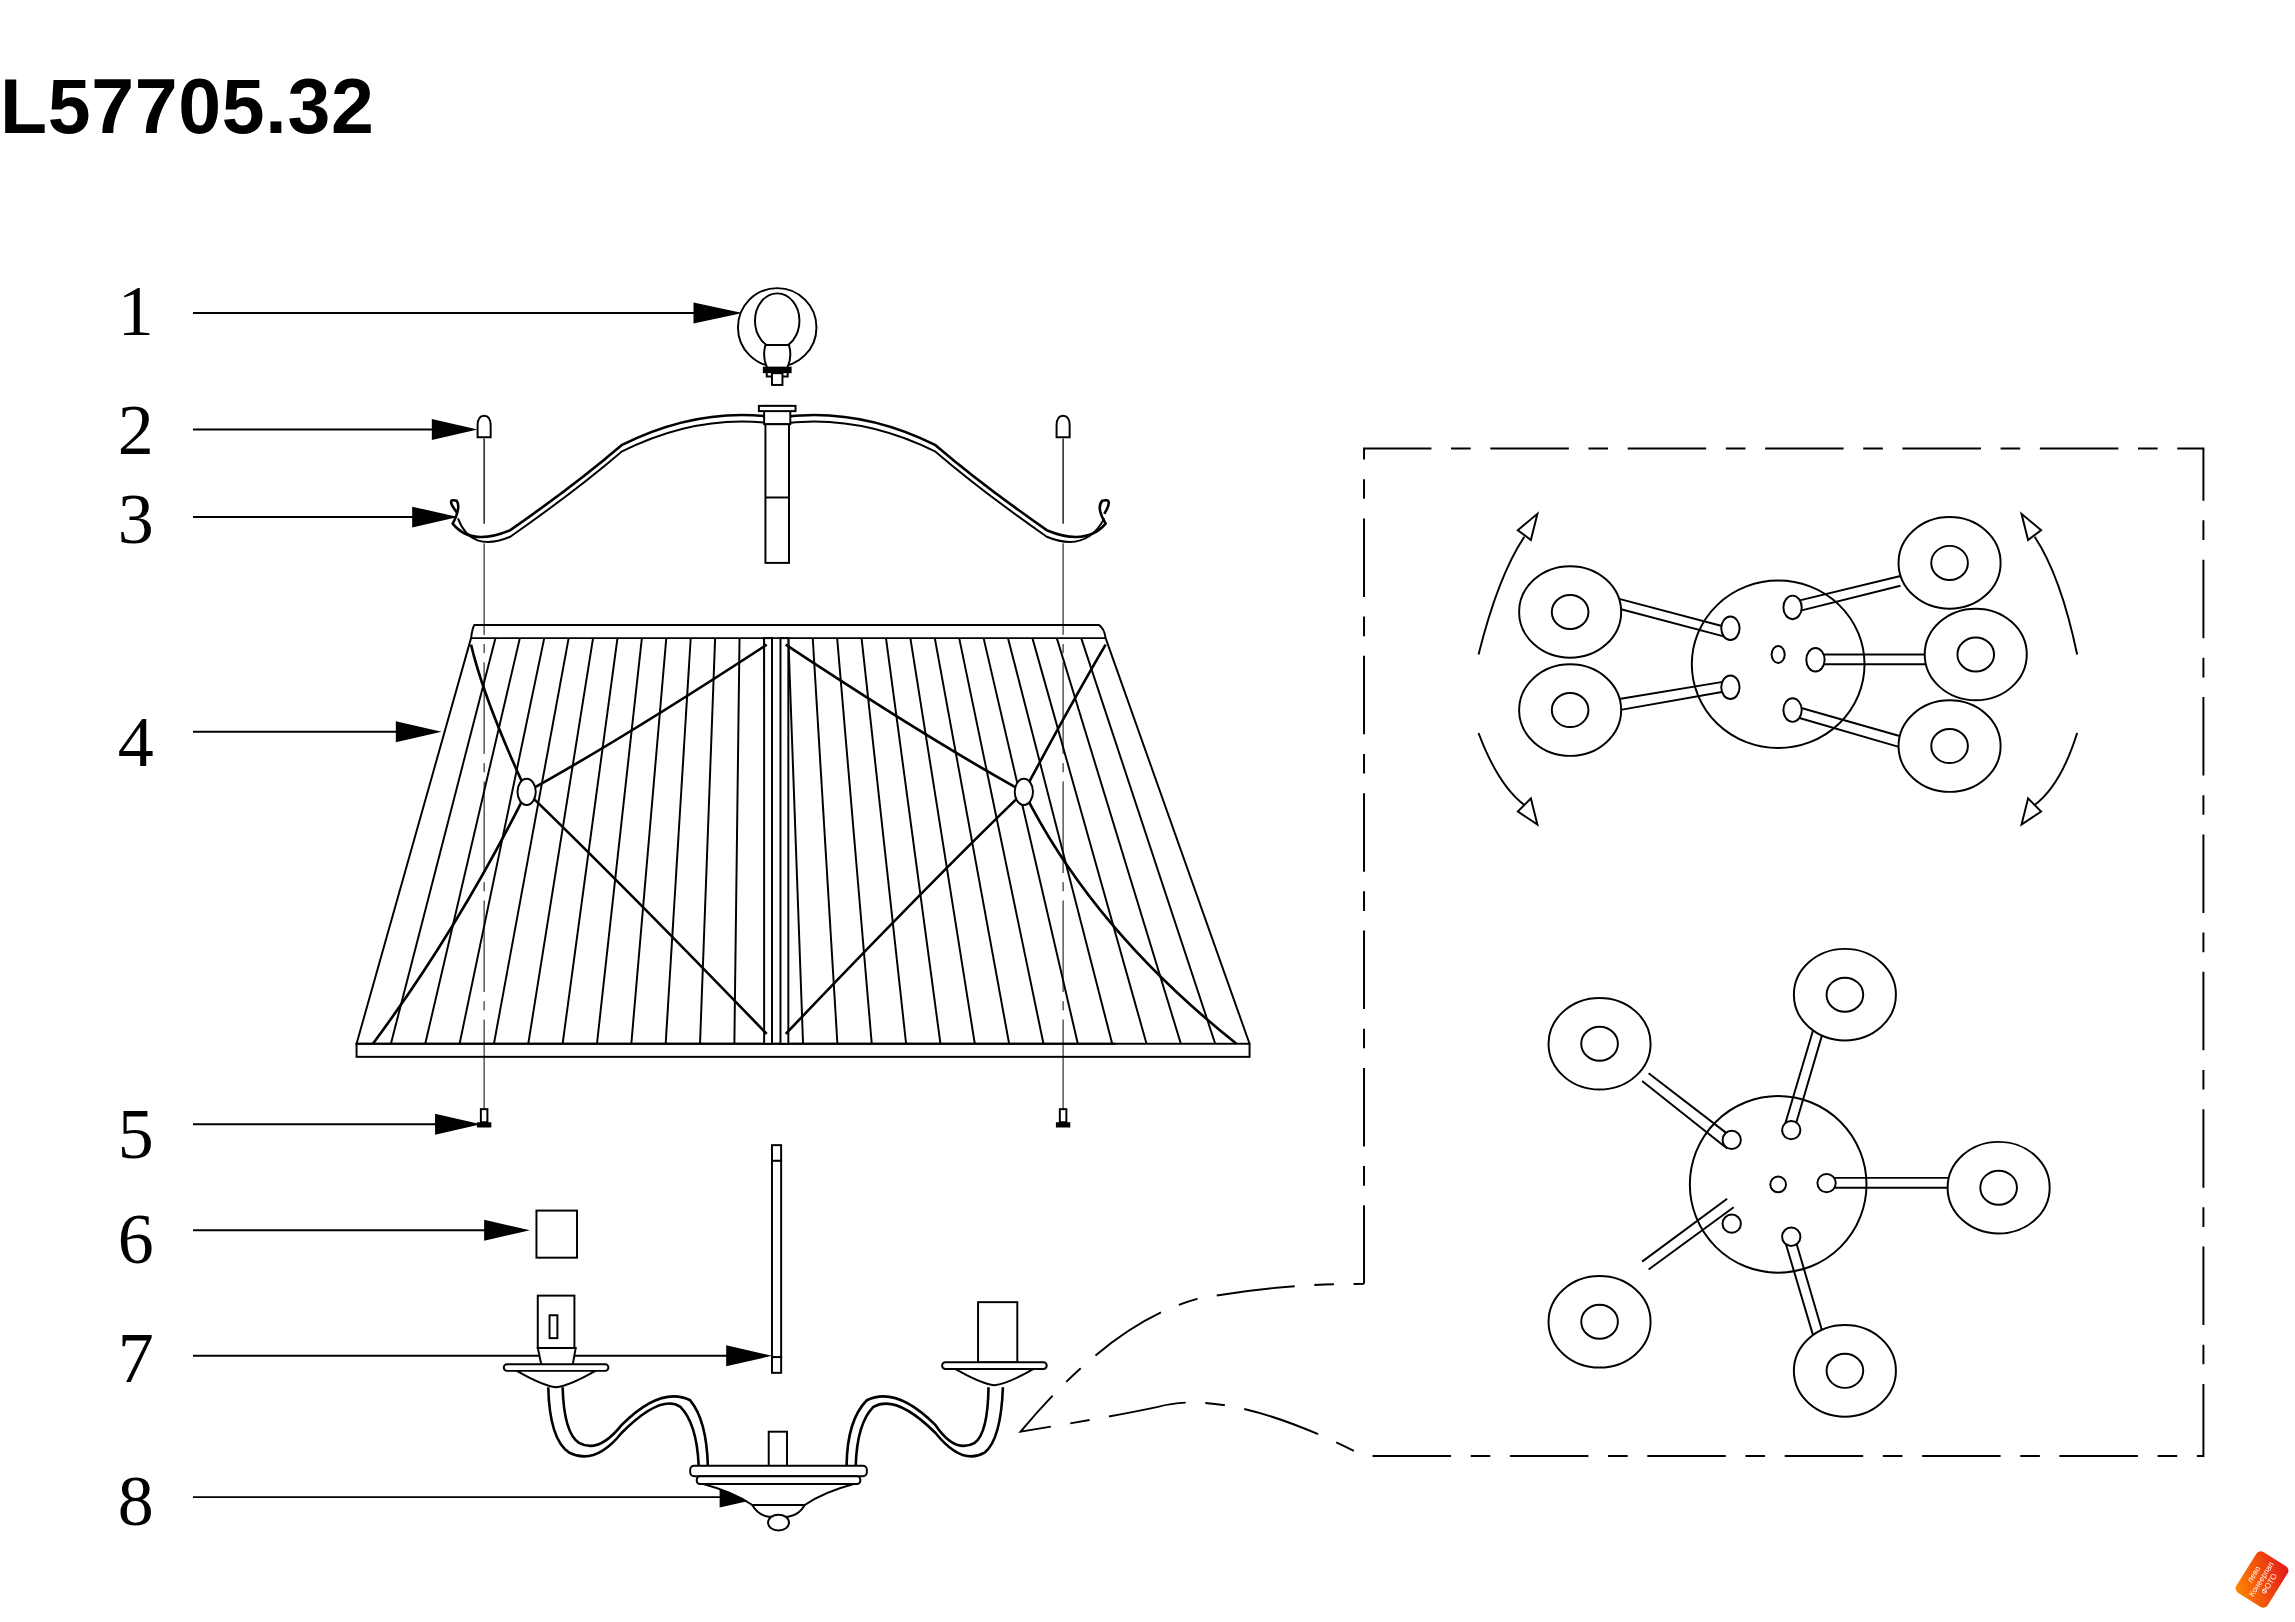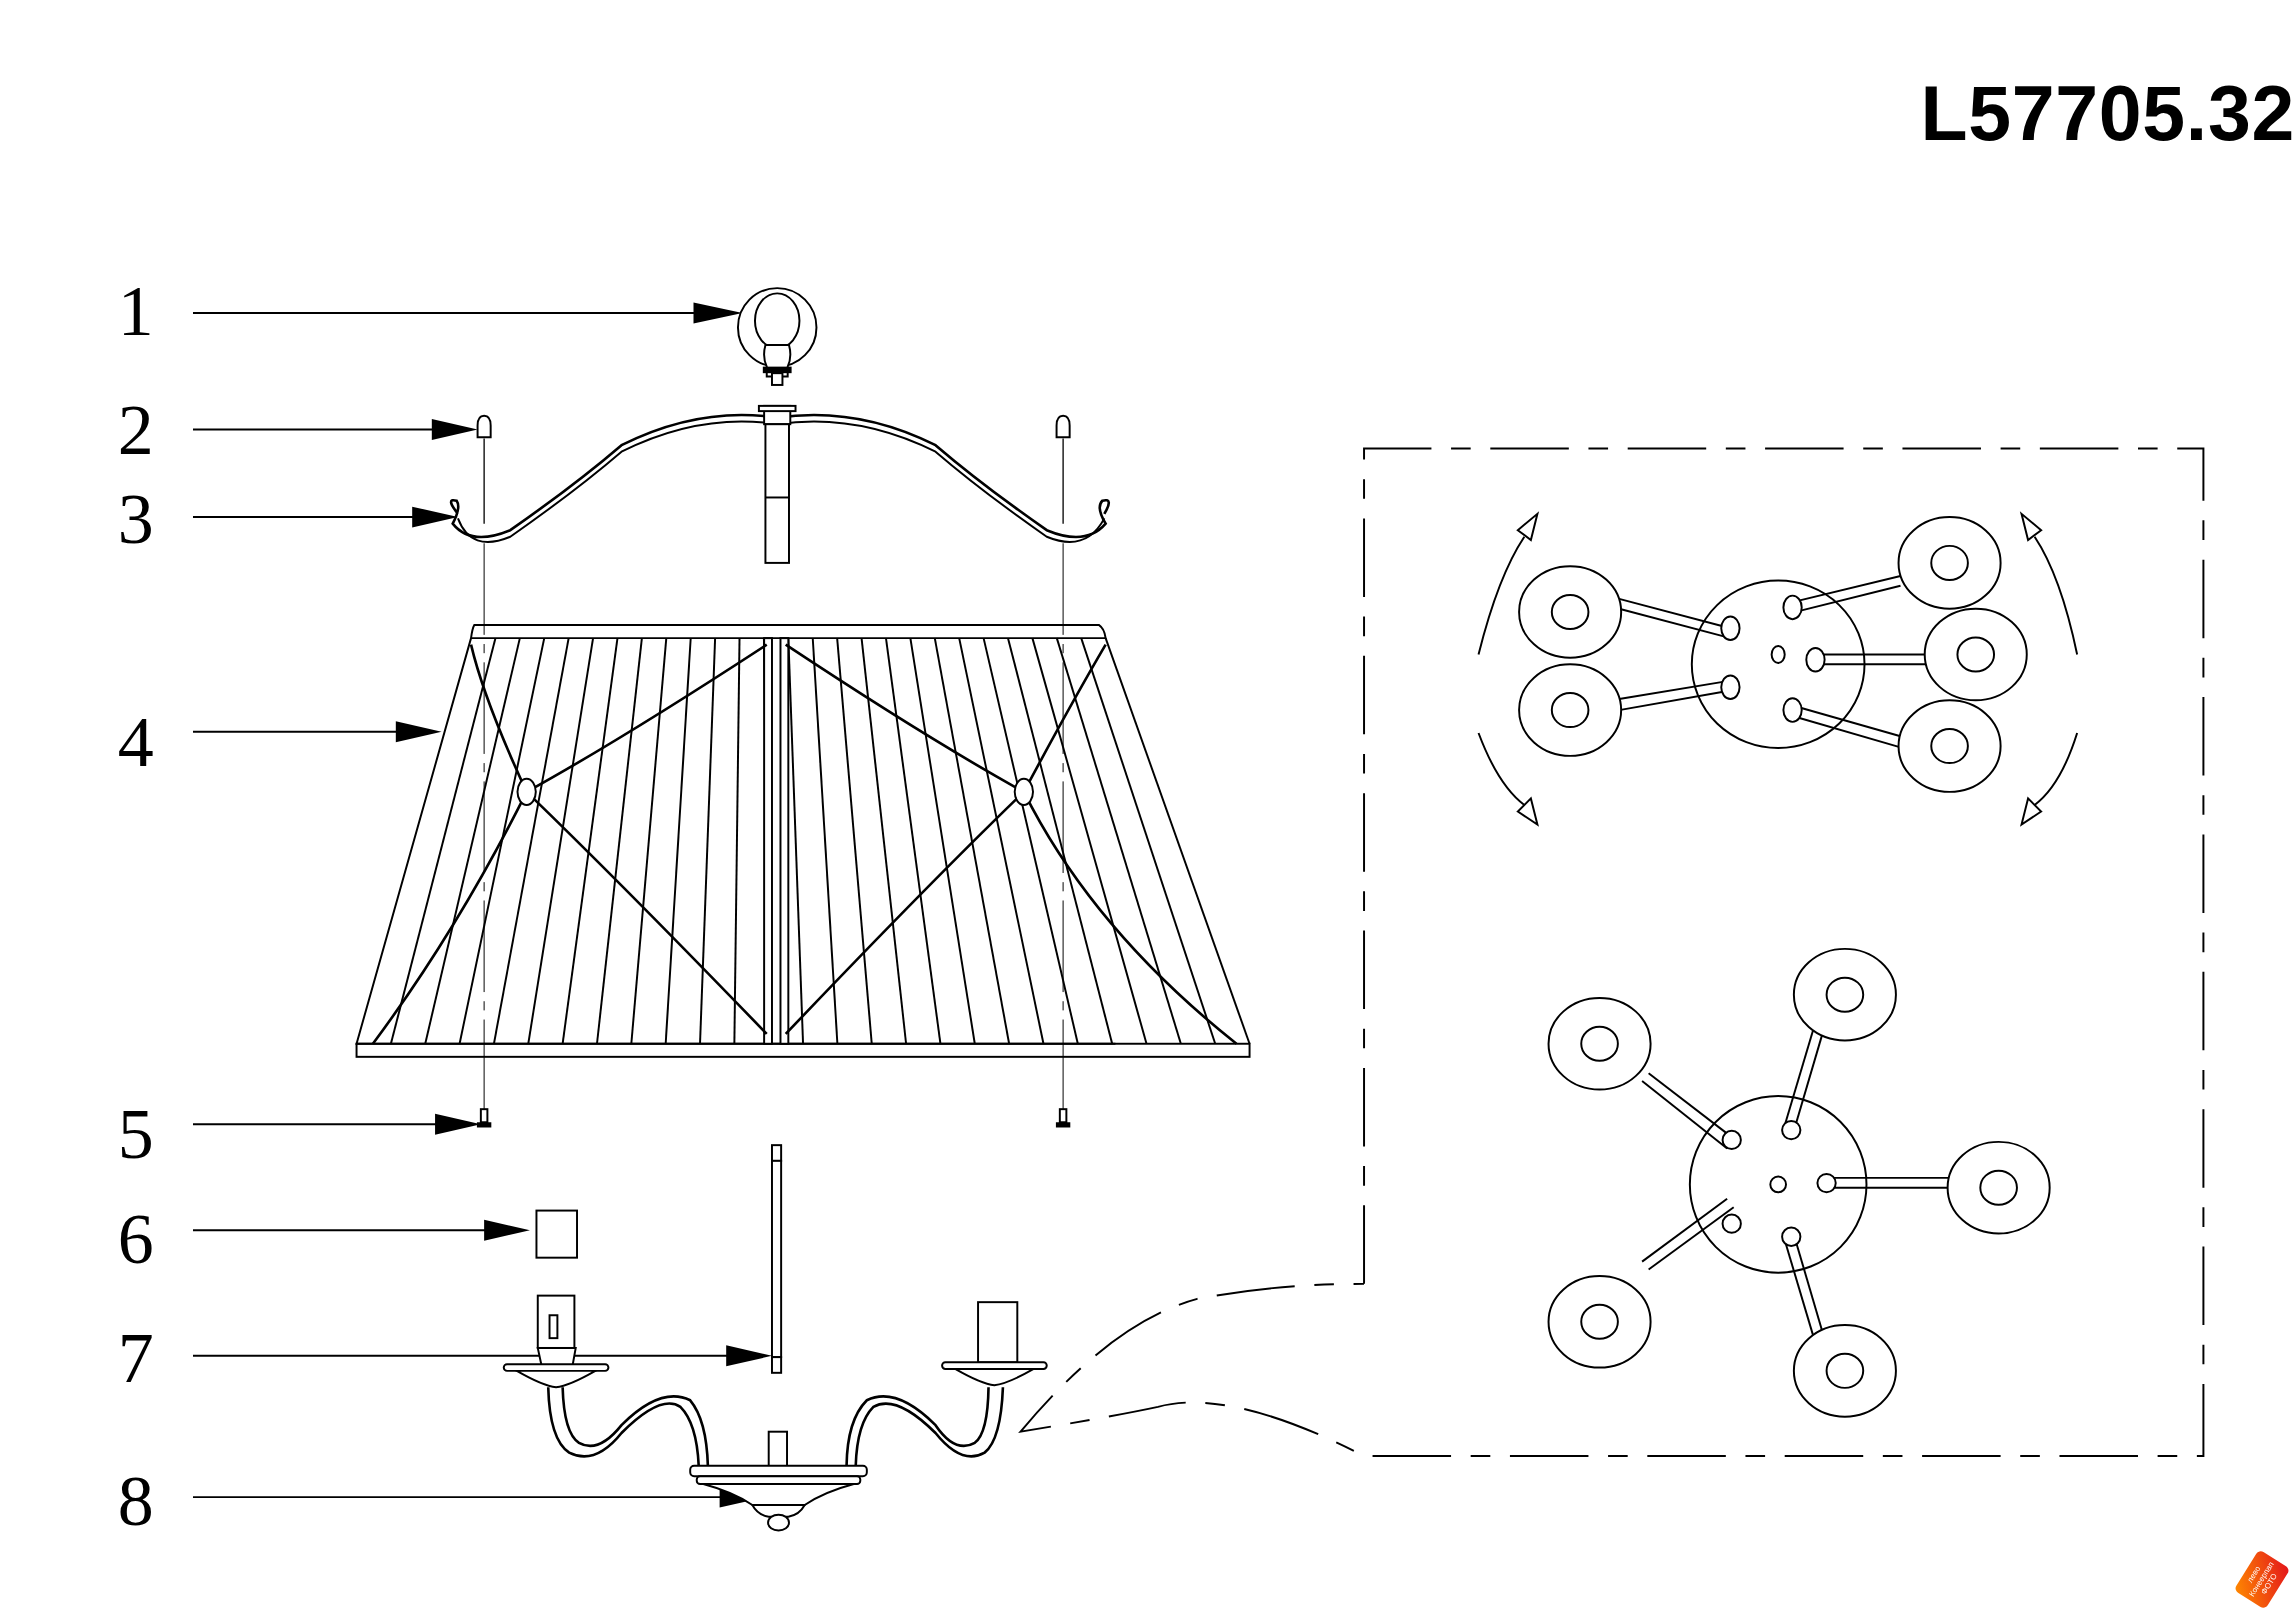--- a/index.html
+++ b/index.html
@@ -1,17 +1,17 @@
 <!DOCTYPE html>
 <html style="font-size:10.5px"><head>
 <meta charset="utf-8">
 <style>
   html, body { margin: 0; padding: 0; background: #ffffff; }
   body { width: 2295px; height: 1623px; position: relative; overflow: hidden; font-family: "Liberation Sans", sans-serif; }
-  #title { position: absolute; left: 0; width: 2295px; top: 62px; text-align: right; font-family: "Liberation Sans", sans-serif; font-weight: bold; font-size: 77px; color: #000; letter-spacing: 0.7px; margin-top: 7px; }
+  #title { position: absolute; left: 0; width: 2295px; top: 62px; text-align: left; font-family: "Liberation Sans", sans-serif; font-weight: bold; font-size: 77px; color: #000; letter-spacing: 0.7px; }
   svg#diagram { position: absolute; left: 0; top: 0; }
   .num { font-family: "Liberation Serif", serif; font-size: 110px; fill: #000; }
   .ln { stroke: #000; fill: none; stroke-width: 3; }
   .thin { stroke: #000; fill: none; stroke-width: 2; }
   .thick { stroke: #000; fill: none; stroke-width: 4; }
   .wf { stroke: #000; fill: #fff; stroke-width: 3; }
   .dash { stroke: #000; fill: none; stroke-width: 3; stroke-dasharray: 120 30 30 30; }
   .axis { stroke: #000; fill: none; stroke-width: 1.5; stroke-dasharray: 140 14 14 14; }
   .head { fill: #000; stroke: none; }
   #badge { position: absolute; left: 2238px; top: 1561px; width: 48px; height: 37px; transform: rotate(-58deg); background: linear-gradient(135deg, #ff8a00, #e3141b); border-radius: 5.2px; color: #fff; font-size: 7.9px; line-height: 9.2px; text-align: center; padding-top: 3.9px; box-sizing: border-box; }

